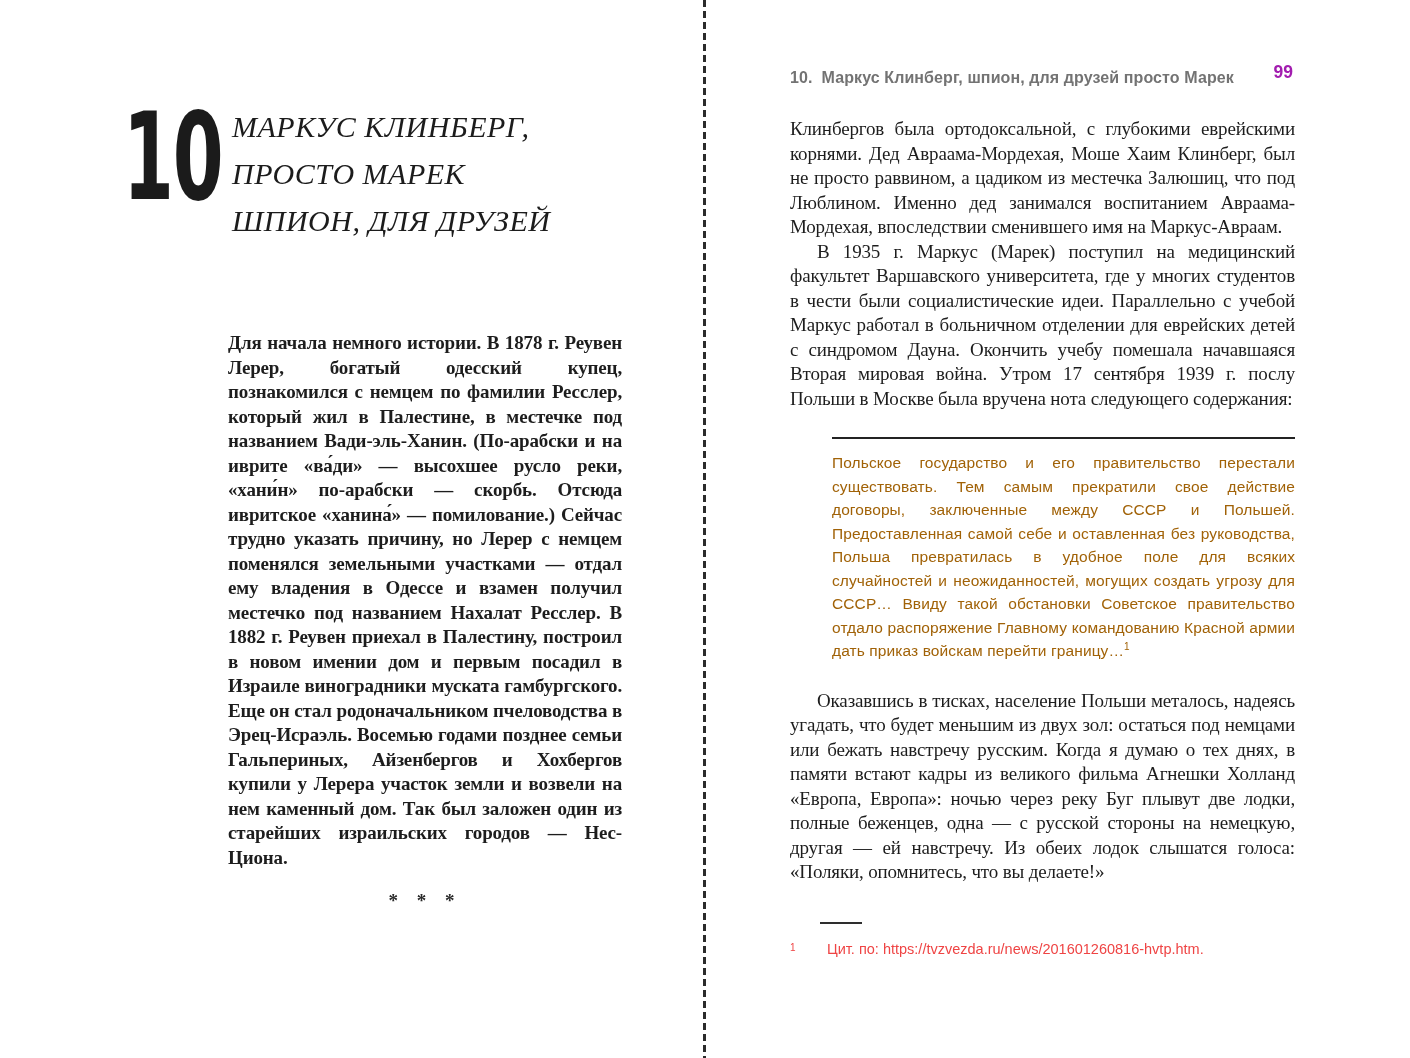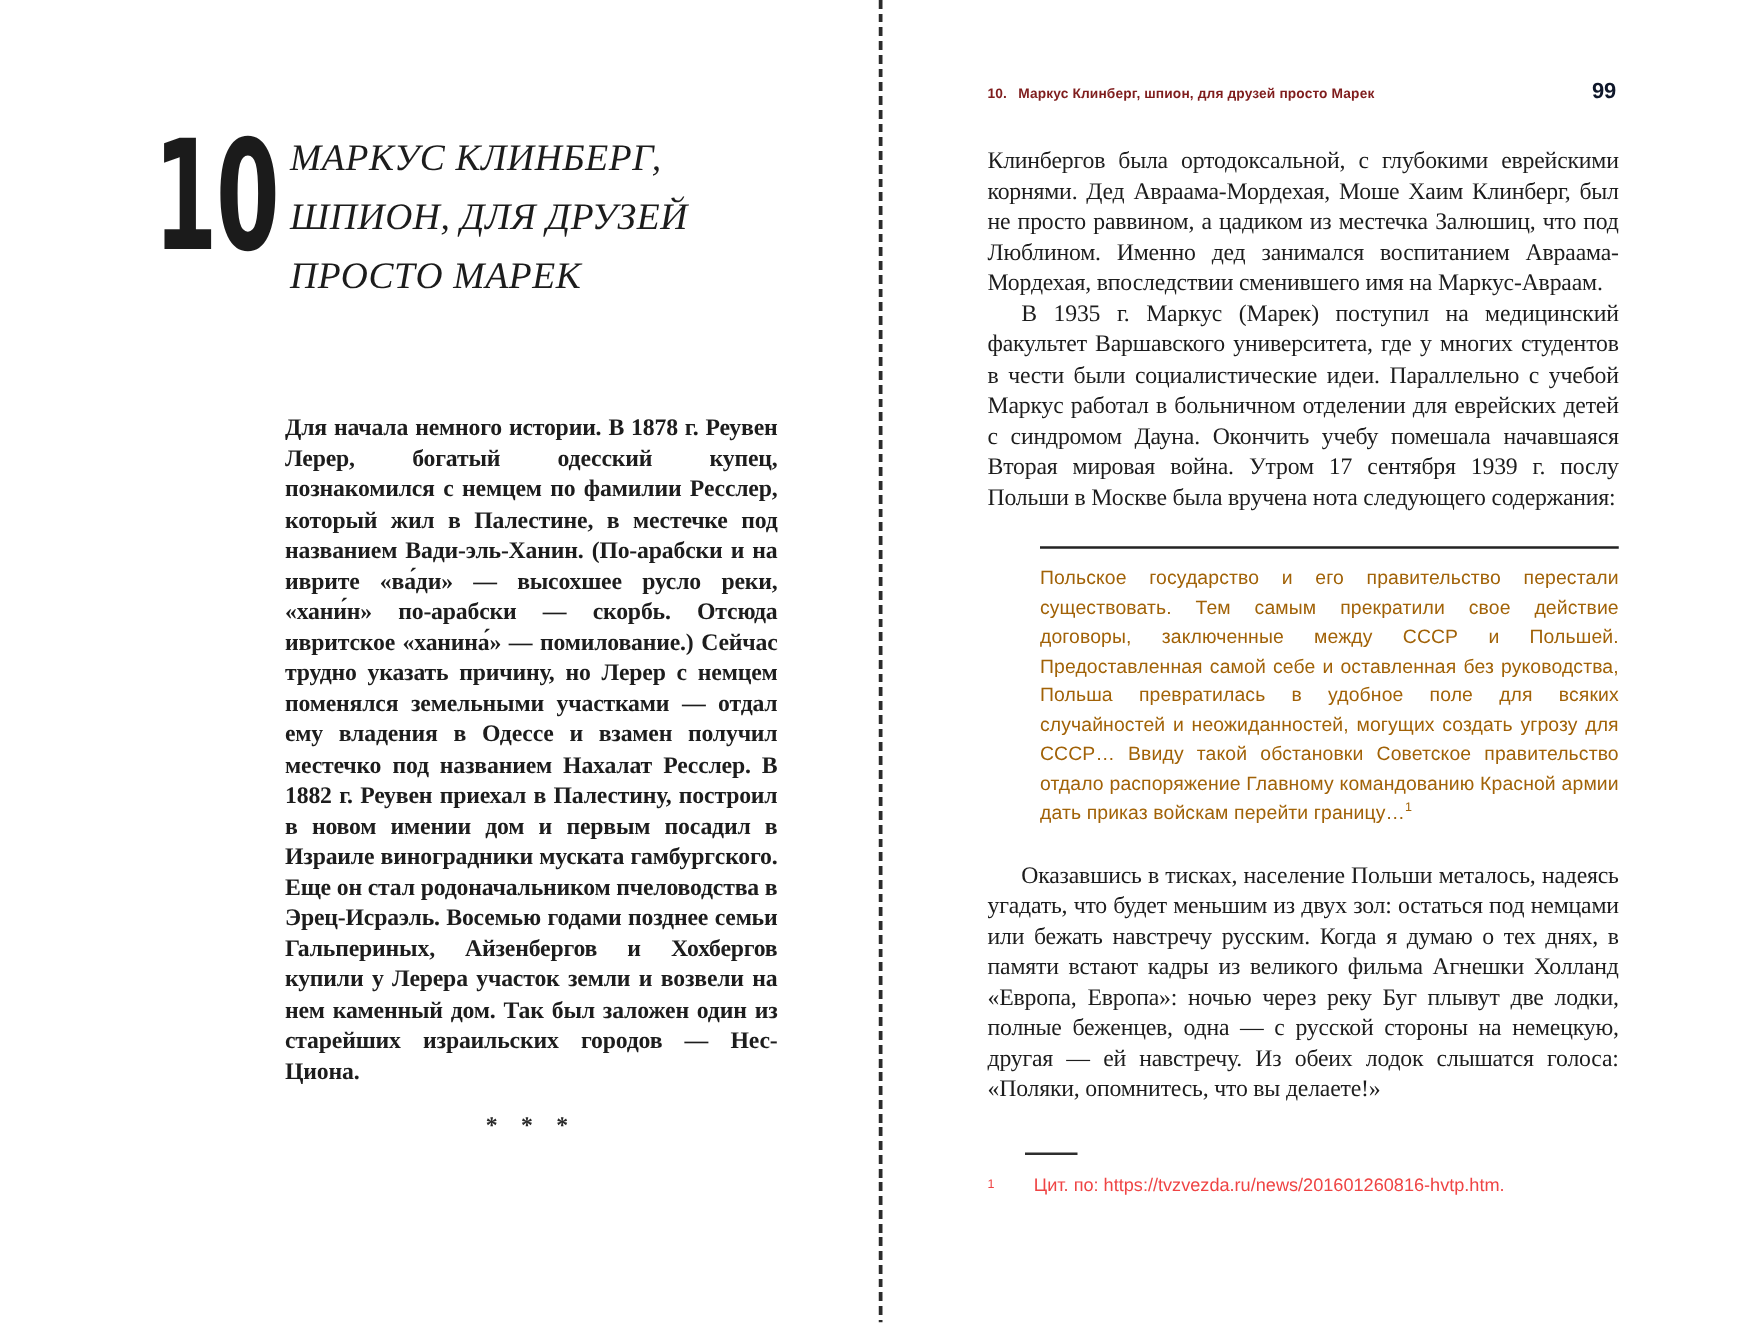--- a/index.html
+++ b/index.html
@@ -31,27 +31,27 @@
   .col-left p,.col-right p{margin:0;}
   .indent{text-indent:27px;}
   .separator{
     text-align:center;text-indent:0;letter-spacing:7px;
     margin:19px 0 15px 0 !important;font-size:19px;color:#2a2a2a;
   }
   
   .running-head{
     position:absolute;left:790px;top:69px;
     font-family:"Liberation Sans","DejaVu Sans",sans-serif;
-    font-size:11px;font-weight:700;color:#7f1d1d;letter-spacing:0.1px;
+    font-size:16px;font-weight:700;color:#737373;letter-spacing:0.1px;
   }
   .running-head .head-title{margin-left:9px;}
   .pagenum{
     position:absolute;right:117px;top:62px;
     font-family:"Liberation Sans","DejaVu Sans",sans-serif;
-    font-size:17.5px;font-weight:700;color:#0f172a;
+    font-size:17.5px;font-weight:700;color:#a21caf;
   }
   .col-right{
     position:absolute;left:790px;top:117px;width:505px;
     font-size:19px;line-height:24.5px;text-align:justify;letter-spacing:-0.15px;
   }
   .quote{margin:26px 0 26px 42px;}
   .quote-rule{border-top:2px solid #232323;margin-bottom:12px;height:0;}
   .quote-text{
     font-family:"Liberation Sans","DejaVu Sans",sans-serif;
     font-size:15.5px;line-height:23.5px;color:#a16207;
@@ -75,22 +75,22 @@
 </head>
 <body>
 
 <div class="divider"></div>
 
 <div>
   <div class="chapnum">10</div>
 
   <div class="chap-title">
     <div>МАРКУС КЛИНБЕРГ,</div>
+    <div>ПРОСТО МАРЕК</div>
     <div>ШПИОН, ДЛЯ ДРУЗЕЙ</div>
-    <div>ПРОСТО МАРЕК</div>
   </div>
 
   <div class="col-left">
     <p>Для начала немного истории. В 1878 г. Реувен Лерер, богатый одесский купец, познакомился с немцем по фамилии Ресслер, который жил в Палестине, в местечке под названием Вади-эль-Ханин. (По-арабски и на иврите «ва́ди» — высохшее русло реки, «хани́н» по-арабски — скорбь. Отсюда ивритское «ханина́» — помилование.) Сейчас трудно указать причину, но Лерер с немцем поменялся земельными участками — отдал ему владения в Одессе и взамен получил местечко под названием Нахалат Ресслер. В 1882 г. Реувен приехал в Палестину, построил в новом имении дом и первым посадил в Израиле виноградники муската гамбургского. Еще он стал родоначальником пчеловодства в Эрец-Исраэль. Восемью годами позднее семьи Гальпериных, Айзенбергов и Хохбергов купили у Лерера участок земли и возвели на нем каменный дом. Так был заложен один из старейших израильских городов — Нес-Циона.</p>
     <p class="separator">* * *</p>
   </div>
 </div>
 
 <div>
   <div class="running-head">

